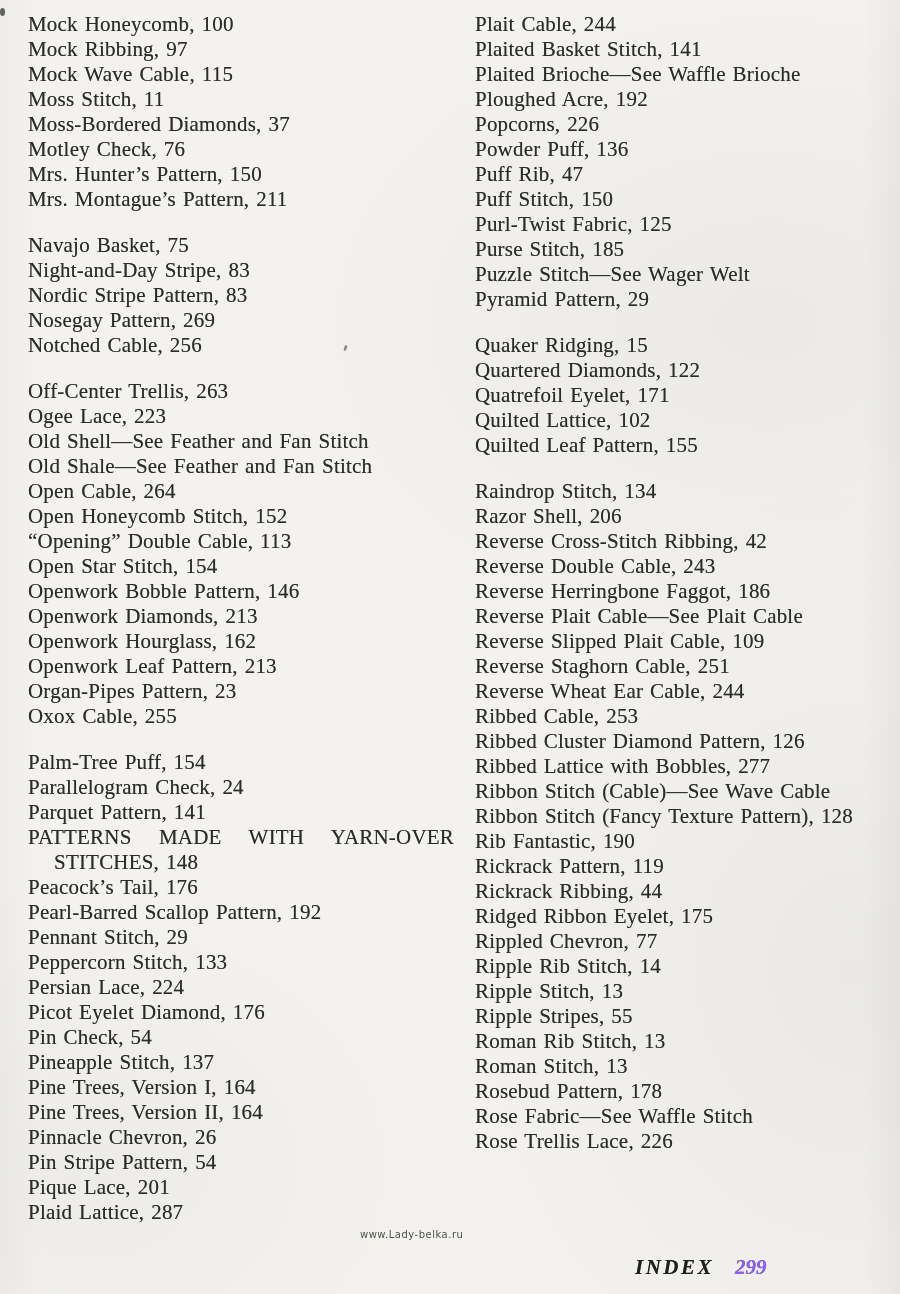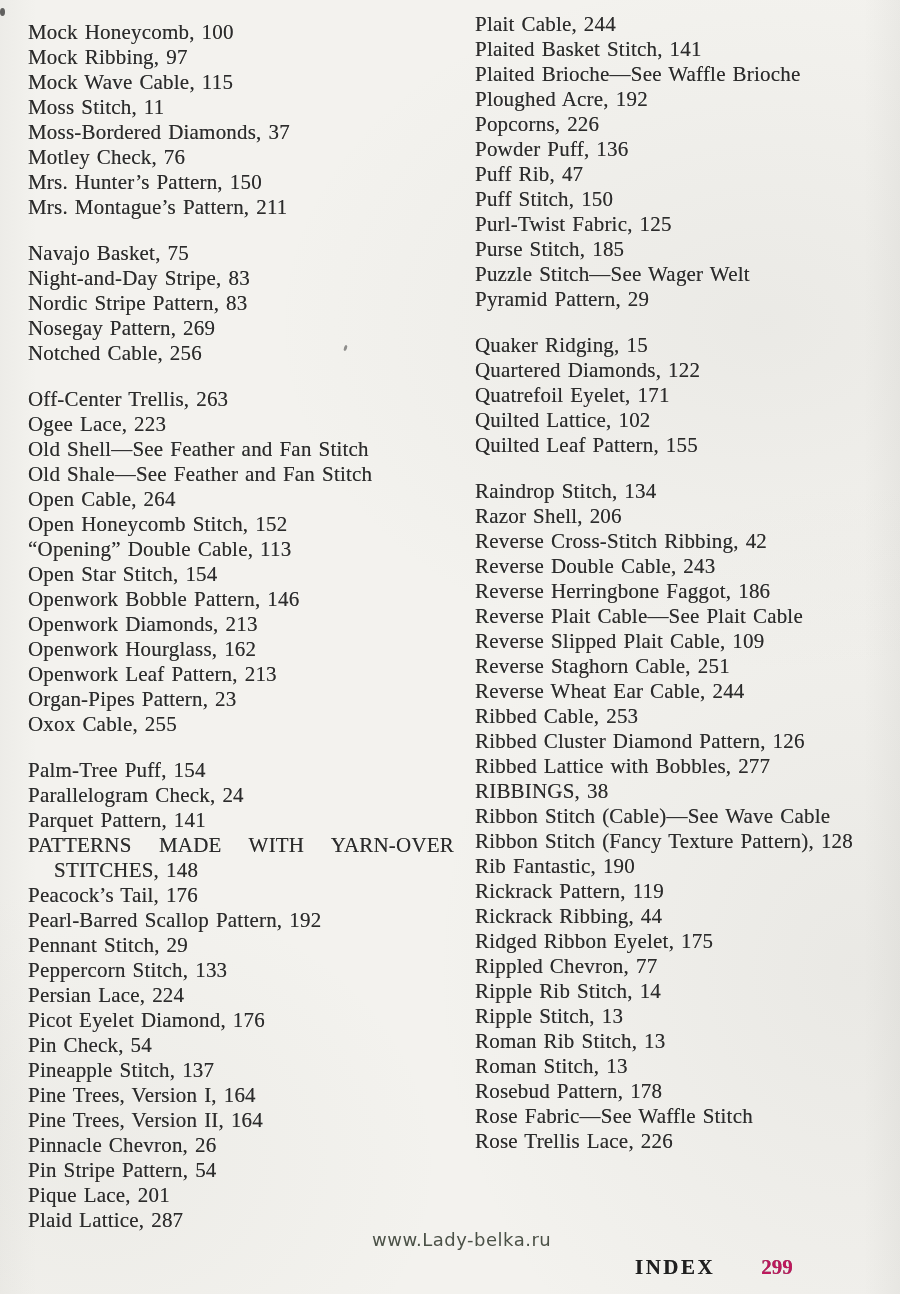--- a/index.html
+++ b/index.html
@@ -22,21 +22,21 @@
     background:
       radial-gradient(ellipse 700px 500px at 85% 25%, rgba(160,160,155,0.10), transparent 70%),
       radial-gradient(ellipse 600px 700px at 95% 75%, rgba(150,150,145,0.10), transparent 70%),
       radial-gradient(ellipse 500px 400px at 10% 90%, rgba(160,160,150,0.08), transparent 70%),
       linear-gradient(90deg, rgba(120,120,115,0.05), transparent 4%, transparent 96%, rgba(120,120,115,0.07));
   }
   .column {
     position: absolute;
     top: 12px;
   }
-  .column-left  { left: 28px;  width: 426px; margin-top: 8px; }
+  .column-left  { left: 28px;  width: 426px; }
   .column-right { left: 475px; width: 406px; }
   .group { margin: 0; }
   .group.gap { margin-top: 21px; }
   .entry {
     margin: 0;
     font-size: 21px;
     line-height: 25px;
     text-align: justify;
     padding-left: 26px;
     text-indent: -26px;
@@ -44,44 +44,44 @@
     word-spacing: 1.5px;
     font-variant-numeric: oldstyle-nums;
     color: var(--ink, #2b2b2b);
     text-shadow: 0 0 0.5px rgba(43,43,43,0.55);
   }
   .watermark {
     position: absolute;
     left: 360px;
     top: 1229px;
     font-family: "DejaVu Sans", "Liberation Sans", sans-serif;
-    font-size: 18px;
+    font-size: 10px;
     letter-spacing: 0.5px;
     color: var(--watermark, #4b5147);
-    margin-left: 12px;
   }
   .page-footer {
     position: absolute;
     left: 635px;
     top: 1255px;
     display: flex;
     align-items: baseline;
-    gap: 46px;
+    gap: 21px;
+    font-style: italic;
   }
   .footer-label {
     font-size: 21px;
     font-weight: bold;
     letter-spacing: 2.5px;
     color: #1f1f1f;
     text-shadow: 0 0 0.5px rgba(31,31,31,0.6);
   }
   .footer-pagenum {
     font-size: 21px;
     font-weight: bold;
-    color: #be185d;
+    color: #8b5cf6;
     text-shadow: 0 0 0.5px rgba(31,31,31,0.6);
   }
   .speck {
     position: absolute;
     background: rgba(50,50,50,0.75);
     border-radius: 50%;
   }
   .speck-1 { left: 0px;   top: 8px;   width: 5px; height: 8px; }
   .speck-2 { left: 344px; top: 345px; width: 3px; height: 6px; transform: rotate(20deg); background: rgba(60,60,60,0.55); }
 </style>
@@ -173,30 +173,30 @@
       <p class="entry">Reverse Cross-Stitch Ribbing, 42</p>
       <p class="entry">Reverse Double Cable, 243</p>
       <p class="entry">Reverse Herringbone Faggot, 186</p>
       <p class="entry">Reverse Plait Cable—See Plait Cable</p>
       <p class="entry">Reverse Slipped Plait Cable, 109</p>
       <p class="entry">Reverse Staghorn Cable, 251</p>
       <p class="entry">Reverse Wheat Ear Cable, 244</p>
       <p class="entry">Ribbed Cable, 253</p>
       <p class="entry">Ribbed Cluster Diamond Pattern, 126</p>
       <p class="entry">Ribbed Lattice with Bobbles, 277</p>
-      <p class="entry">RIBBINGS, 38</p>
       <p class="entry">Ribbon Stitch (Cable)—See Wave Cable</p>
       <p class="entry">Ribbon Stitch (Fancy Texture Pattern), 128</p>
       <p class="entry">Rib Fantastic, 190</p>
       <p class="entry">Rickrack Pattern, 119</p>
       <p class="entry">Rickrack Ribbing, 44</p>
       <p class="entry">Ridged Ribbon Eyelet, 175</p>
       <p class="entry">Rippled Chevron, 77</p>
       <p class="entry">Ripple Rib Stitch, 14</p>
       <p class="entry">Ripple Stitch, 13</p>
+      <p class="entry">Ripple Stripes, 55</p>
       <p class="entry">Roman Rib Stitch, 13</p>
       <p class="entry">Roman Stitch, 13</p>
       <p class="entry">Rosebud Pattern, 178</p>
       <p class="entry">Rose Fabric—See Waffle Stitch</p>
       <p class="entry">Rose Trellis Lace, 226</p>
     </div>
   </div>
 
 <div class="watermark">www.Lady-belka.ru</div>
 

